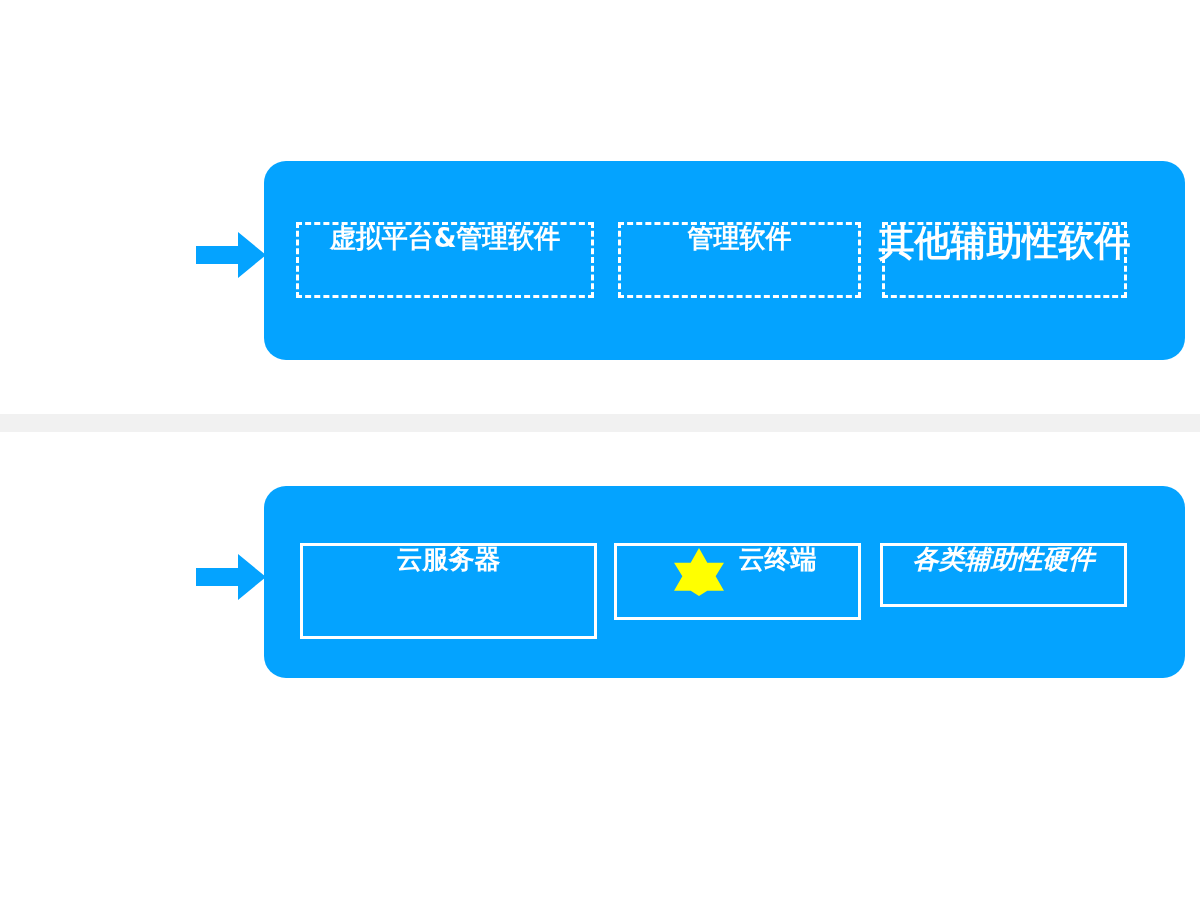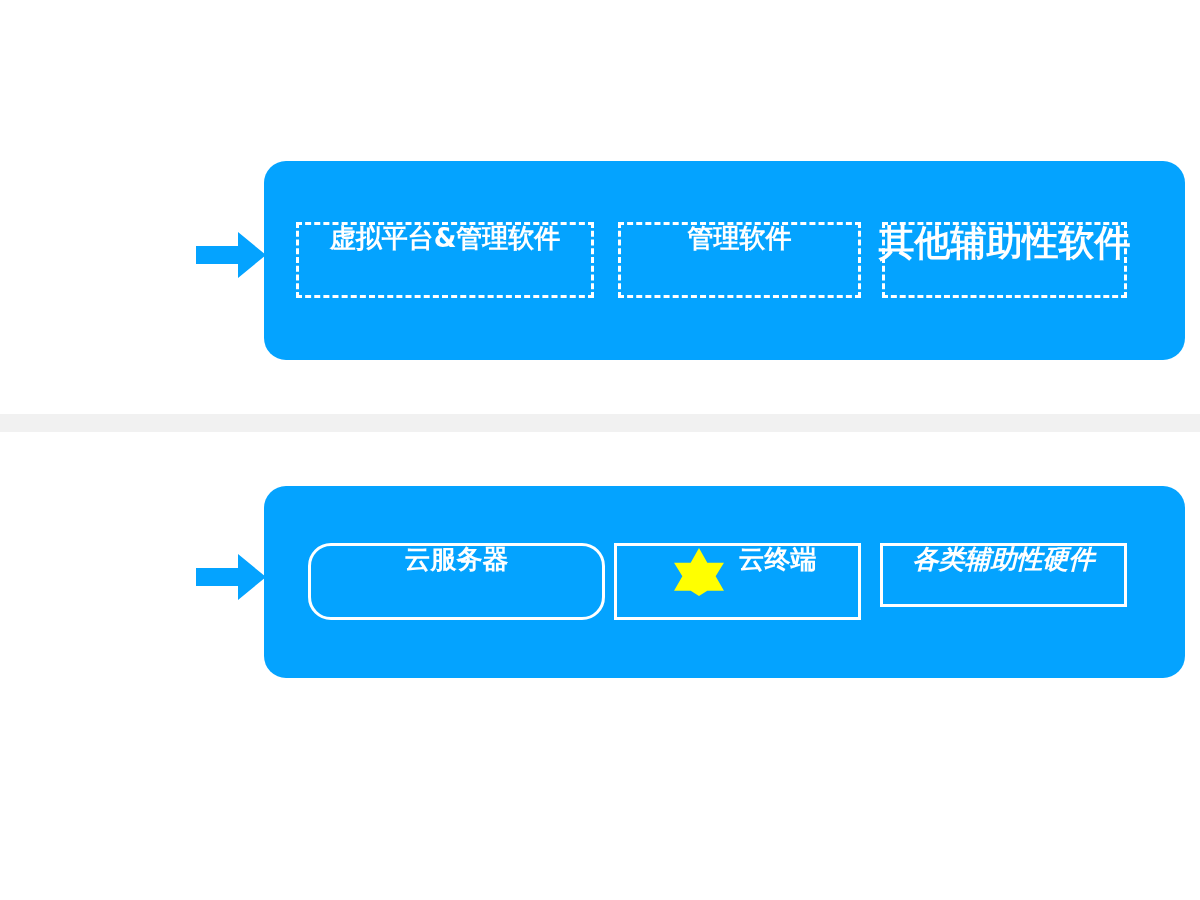--- a/index.html
+++ b/index.html
@@ -124,21 +124,21 @@
 
   <div class="block-arrow" style="left:196px; top:552px; width:70px; height:50px;">
     <svg width="70" height="50" viewBox="0 0 70 50">
       <polygon points="0,16 42,16 42,2 70,25 42,48 42,34 0,34" fill="#04a3ff"></polygon>
     </svg>
   </div>
 
   <div class="layer-panel" style="left:264px; top:486px; width:921px; height:192px;">
   </div>
 
-  <div class="item-box solid" style="left:308px; top:543px; width:297px; height:77px;border-radius:23px;">
+  <div class="item-box solid" style="left:300px; top:543px; width:297px; height:96px;">
     <span class="item-label" style="font-size:26px;">云服务器</span>
   </div>
 
   <div class="item-box solid" style="left:614px; top:543px; width:247px; height:77px;padding-left:14px;">
     <span class="star-icon">
       <svg width="52" height="52" viewBox="0 0 100 100">
         <polygon points="50,4 66,32 98,32 82,58 98,86 66,86 50,96 34,86 2,86 18,58 2,32 34,32" fill="#ffff00"></polygon>
       </svg>
     </span>
     <span class="item-label" style="font-size:26px;">云终端</span>

